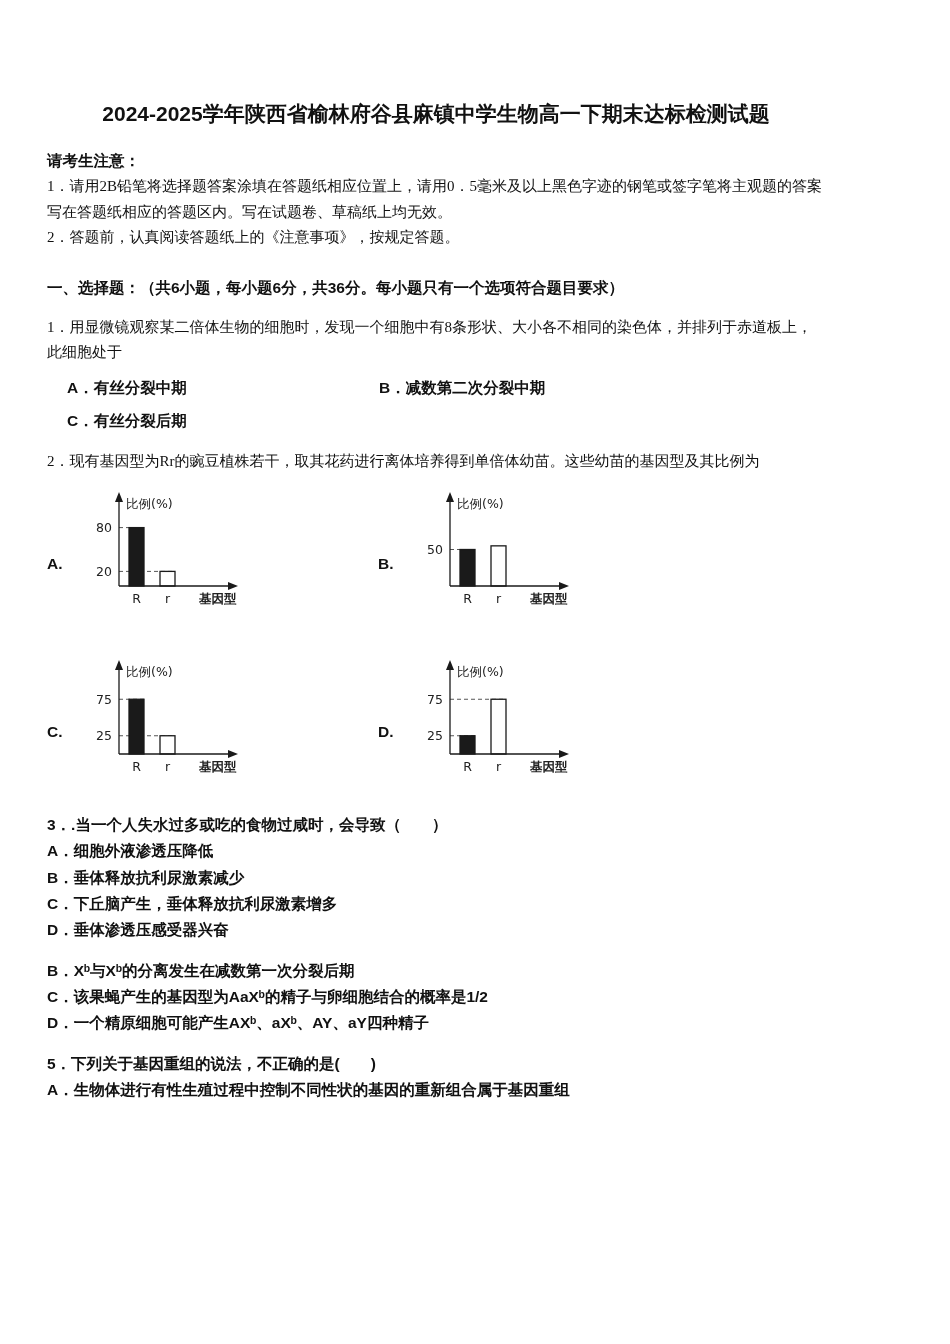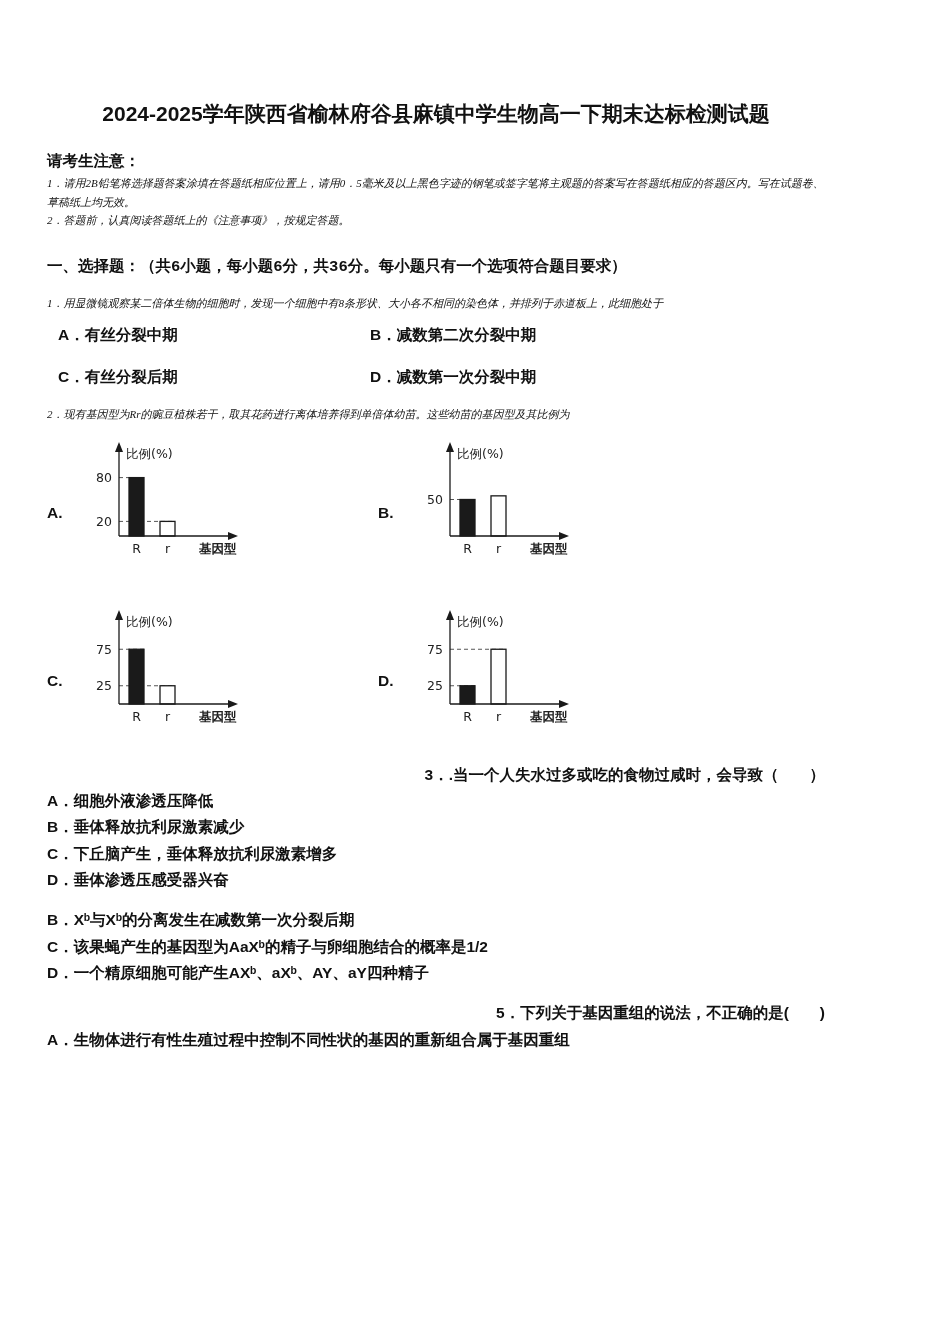--- a/index.html
+++ b/index.html
@@ -18,40 +18,39 @@
     font-family: "Liberation Sans", "DejaVu Sans", sans-serif;
     font-size: 21px;
     font-weight: 700;
     margin-bottom: 16px;
   }
   .notice-heading {
     font-family: "Liberation Sans", "DejaVu Sans", sans-serif;
     font-weight: 700;
     font-size: 15.5px;
   }
-  .para { font-size: 11px; font-style: italic; }
+  .para { font-size: 15px; }
   .section-heading {
-    font-family: Liberation Mono, monospace;
+    font-family: Liberation Sans, sans-serif;
     font-weight: 700;
     font-size: 15.5px;
     margin-top: 24px;
   }
   .stem { margin-top: 10px; }
   .stem-bold {
     font-family: "Liberation Sans", "DejaVu Sans", sans-serif;
     font-weight: 600;
     font-size: 15.5px;
-    text-align: right;
   }
   .q-block { margin-top: 14px; }
   .options-grid {
     display: grid;
     grid-template-columns: 312px auto;
-    row-gap: 16px;
-    margin: 9px 0 4px 11px;
+    row-gap: 7px;
+    margin: 9px 0 4px 20px;
   }
   .option {
     font-family: "Liberation Sans", "DejaVu Sans", sans-serif;
     font-weight: 600;
     font-size: 15.5px;
   }
   .option-line { }
   .charts-grid {
     display: grid;
     grid-template-columns: 331px auto;
@@ -81,21 +80,20 @@
   <p class="para">2．答题前，认真阅读答题纸上的《注意事项》，按规定答题。</p>
 
   <p class="section-heading">一、选择题：（共6小题，每小题6分，共36分。每小题只有一个选项符合题目要求）</p>
 
   <div class="q-block">
     <p class="para stem">1．用显微镜观察某二倍体生物的细胞时，发现一个细胞中有8条形状、大小各不相同的染色体，并排列于赤道板上，此细胞处于</p>
     <div class="options-grid">
       <p class="option">A．有丝分裂中期</p>
       <p class="option">B．减数第二次分裂中期</p>
       <p class="option">C．有丝分裂后期</p>
-      <p class="option">D．减数第一次分裂中期</p>
     </div>
   </div>
 
   <div class="q-block">
     <p class="para stem">2．现有基因型为Rr的豌豆植株若干，取其花药进行离体培养得到单倍体幼苗。这些幼苗的基因型及其比例为</p>
     <div class="charts-grid">
       <div class="chart-block">
         <span class="chart-label">A.</span>
         <div class="chart">
             <svg width="175" height="128" viewBox="0 0 175 128">

